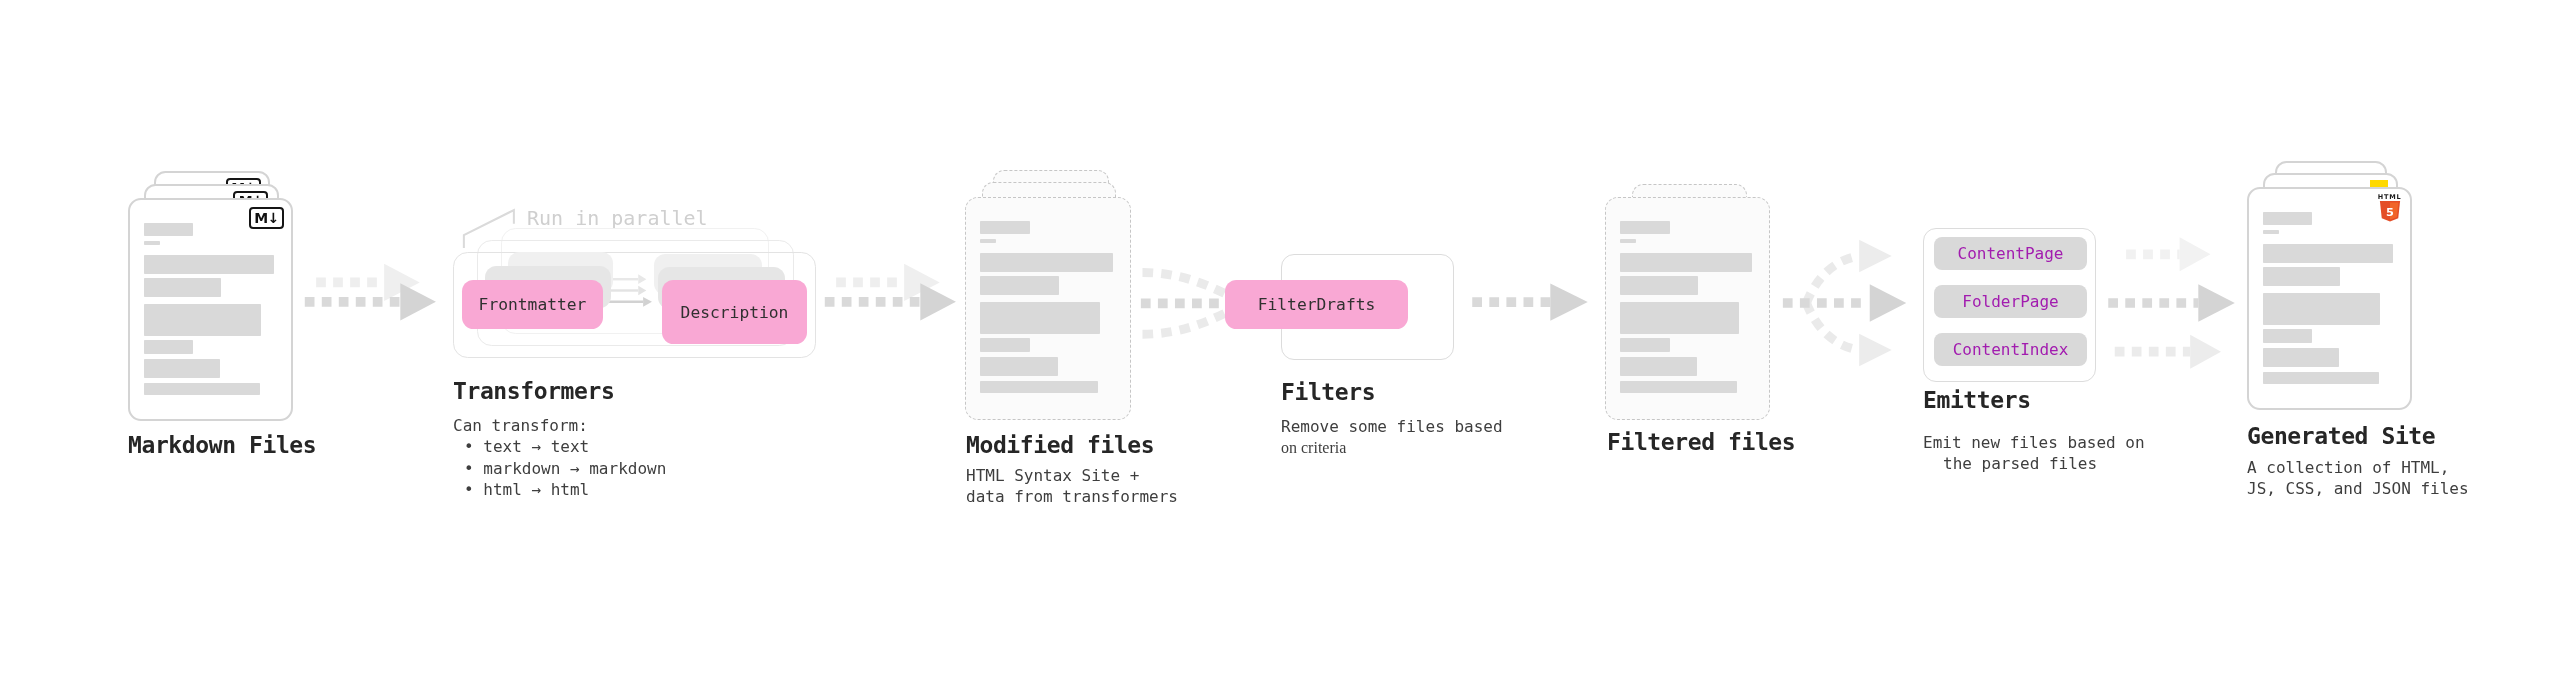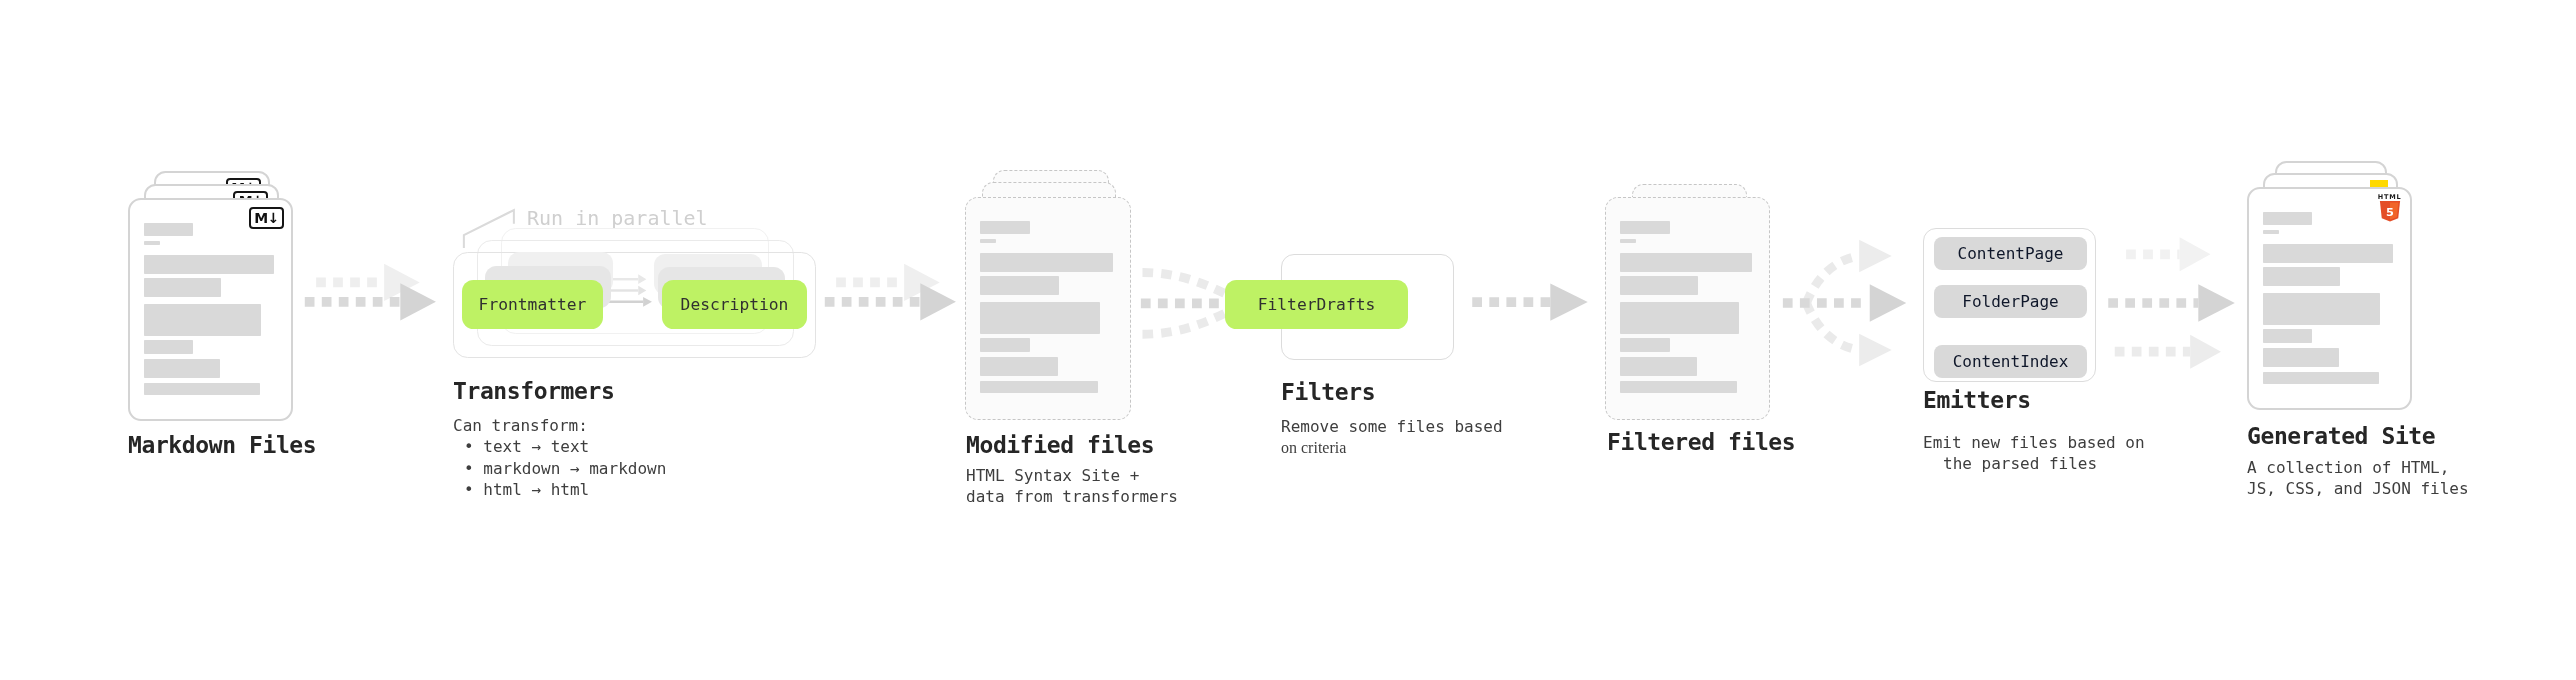--- a/index.html
+++ b/index.html
@@ -31,28 +31,28 @@
   
   .h{position:absolute;font-size:23px;font-weight:600;color:#262626;white-space:nowrap;letter-spacing:-0.4px;}
   .t{position:absolute;font-size:16px;color:#3e3e3e;white-space:nowrap;line-height:21px;}
   .note{position:absolute;font-size:20px;color:#cfcfcf;white-space:nowrap;}
   
   .frame{position:absolute;box-sizing:border-box;border:1.6px solid #e3e3e3;border-radius:14.6px;height:106px;background:transparent;z-index:0;}
   .frame.f2{border-color:#eaeaea}
   .frame.f3{border-color:#f1f1f1}
   .panel{position:absolute;box-sizing:border-box;border:1.6px solid #dcdcdc;border-radius:13px;background:#fff;}
   .pill{
-    position:absolute;background:#bef264;border-radius:11.4px;display:flex;align-items:center;justify-content:center;
+    position:absolute;background:#f9a8d4;border-radius:11.4px;display:flex;align-items:center;justify-content:center;
     font-size:16.3px;color:#303030;z-index:3;
   }
   .pill.g1{background:#e6e6e6;z-index:2;}
   .pill.g2{background:#f0f0f0;z-index:1;}
   .chip{
     position:absolute;left:1934px;width:153px;height:33px;background:#d9d9d9;border-radius:8.1px;
-    display:flex;align-items:center;justify-content:center;font-size:16px;color:#0f172a;
+    display:flex;align-items:center;justify-content:center;font-size:16px;color:#a21caf;
   }
   
   svg.arr{position:absolute;overflow:visible;}
   
   .css-badge{position:absolute;text-align:center;font-family:"DejaVu Sans","Liberation Sans",sans-serif;margin-top:45px;}
   .css-badge .css-word{font-size:7.3px;font-weight:bold;color:#3a3a3a;line-height:7.3px;letter-spacing:0;}
   .css-badge .css-bar{height:2.4px;background:var(--css-blue,#2b63f0);margin-top:0.8px;border-radius:0.8px;}
   .js-badge{position:absolute;width:18px;height:10.6px;background:var(--js-yellow,#ffd900);}
   .html5{position:absolute;width:24.4px;text-align:center;font-family:"DejaVu Sans","Liberation Sans",sans-serif;}
   .html5 .word{font-size:6.5px;font-weight:bold;color:#1b1b1b;letter-spacing:0.8px;line-height:7.3px;}
@@ -110,21 +110,21 @@
       <line x1="4" y1="10" x2="40" y2="10" stroke="#e8e8e8" stroke-width="3"></line>
       <polygon points="40,4 40,16 50,10" fill="#e8e8e8"></polygon>
       <line x1="4" y1="24" x2="40" y2="24" stroke="#e3e3e3" stroke-width="3"></line>
       <polygon points="40,18 40,30 50,24" fill="#e3e3e3"></polygon>
       <line x1="1" y1="38" x2="46" y2="38" stroke="#d2d2d2" stroke-width="3"></line>
       <polygon points="46,32 46,44 57,38" fill="#d2d2d2"></polygon>
     </svg>
 
     <div class="pill g2" style="left:654px;top:254px;width:108px;height:41px;"></div>
     <div class="pill g1" style="left:658px;top:267px;width:127px;height:42px;"></div>
-    <div class="pill" style="left:662px;top:280px;width:145px;height:49px;">Description</div>
+    <div class="pill" style="left:662px;top:280px;width:145px;height:64px;">Description</div>
 
     <div class="h" style="left:453px;top:378px;">Transformers</div>
     <div class="t" style="left:453px;top:415px;">Can transform:</div>
     <div class="t" style="left:464px;top:436px;">• text → text</div>
     <div class="t" style="left:464px;top:458px;">• markdown → markdown</div>
     <div class="t" style="left:464px;top:479px;">• html → html</div>
   </div>
 
   <svg class="arr" style="left:823px;top:250px;" width="142" height="85" viewBox="0 0 175 105">
     <line x1="16" y1="40" x2="100" y2="40" stroke="#eeeeee" stroke-width="12" stroke-dasharray="12 9"></line>
@@ -196,21 +196,21 @@
     <path d="M35 85 C 48 118 70 138 100 143" fill="none" stroke="#eaeaea" stroke-width="11" stroke-dasharray="13 10"></path>
     <polygon points="100,123 100,163 140,143" fill="#ececec"></polygon>
     <line x1="6" y1="85" x2="110" y2="85" stroke="#d9d9d9" stroke-width="12" stroke-dasharray="12 9"></line>
     <polygon points="113,62 113,108 158,85" fill="#d4d4d4"></polygon>
   </svg>
 
   <div>
     <div class="panel" style="left:1923px;top:228px;width:173px;height:154px;"></div>
     <div class="chip" style="top:237px;">ContentPage</div>
     <div class="chip" style="top:285px;">FolderPage</div>
-    <div class="chip" style="top:333px;margin-top:12px;">ContentIndex</div>
+    <div class="chip" style="top:333px;">ContentIndex</div>
     <div class="h" style="left:1923px;top:387px;">Emitters</div>
     <div class="t" style="left:1923px;top:432px;">Emit new files based on</div>
     <div class="t" style="left:1923px;top:453px;margin-left:20px;">the parsed files</div>
   </div>
 
   <svg class="arr" style="left:2105px;top:234px;" width="142" height="138" viewBox="0 0 175 170">
     <line x1="26" y1="25" x2="92" y2="25" stroke="#f1f1f1" stroke-width="12" stroke-dasharray="12 9"></line>
     <polygon points="92,4 92,46 130,25" fill="#f2f2f2"></polygon>
     <line x1="4" y1="85" x2="115" y2="85" stroke="#d9d9d9" stroke-width="12" stroke-dasharray="12 9"></line>
     <polygon points="115,62 115,108 160,85" fill="#d4d4d4"></polygon>

